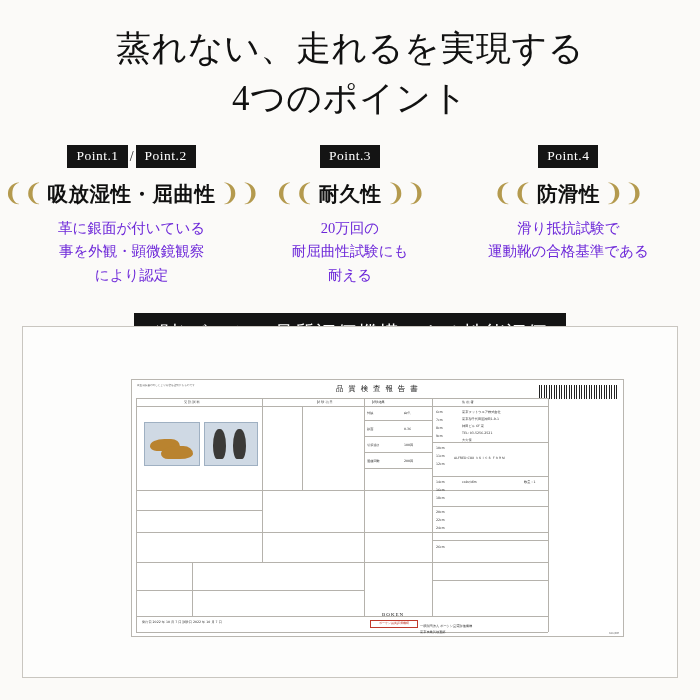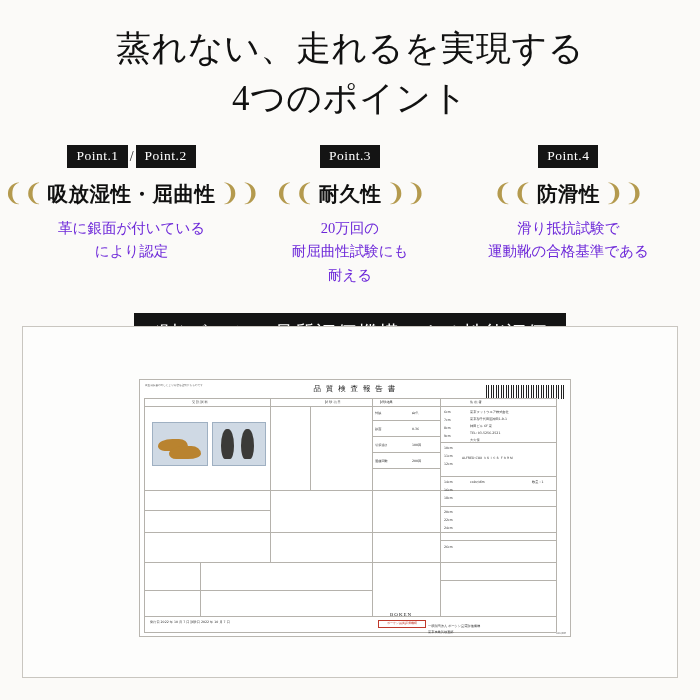--- a/index.html
+++ b/index.html
@@ -105,22 +105,22 @@
   .doc-outer{
     position:absolute;
     left:22px;top:326px;
     width:656px;height:352px;
     border:1px solid #c9c6c0;
     background:#fdfdfc;
     box-sizing:border-box;
   }
   .doc-paper{
     position:absolute;
-    left:116px;top:52px;
-    width:432px;height:258px;
+    left:108px;top:52px;
+    width:493px;height:258px;
     background:#fff;
     border:1px solid #b9b6b0;
     box-sizing:border-box;
     font-family:"DejaVu Sans", sans-serif;
     overflow:hidden;
   }
   .doc-title{
     position:absolute;left:0;right:0;top:4px;
     text-align:center;
     font-family:"Liberation Serif", serif;
@@ -199,20 +199,21 @@
         <span style="font-family:'Liberation Serif',serif;font-size:14px;margin:0 2px;">/</span>
         <span class="tag">Point.2</span>
       </div>
       <div class="pt-titlerow">
         <span class="laurel left">❨❨</span>
         <span class="pt-title">吸放湿性・屈曲性</span>
         <span class="laurel right">❨❨</span>
       </div>
       <div class="pt-desc">
         <div>革に銀面が付いている</div>
+        <div>事を外観・顕微鏡観察</div>
         <div>により認定</div>
       </div>
     </div>
 
     <div class="point">
       <div class="pt-tagrow">
         <span class="tag">Point.3</span>
       </div>
       <div class="pt-titlerow">
         <span class="laurel left">❨❨</span>

